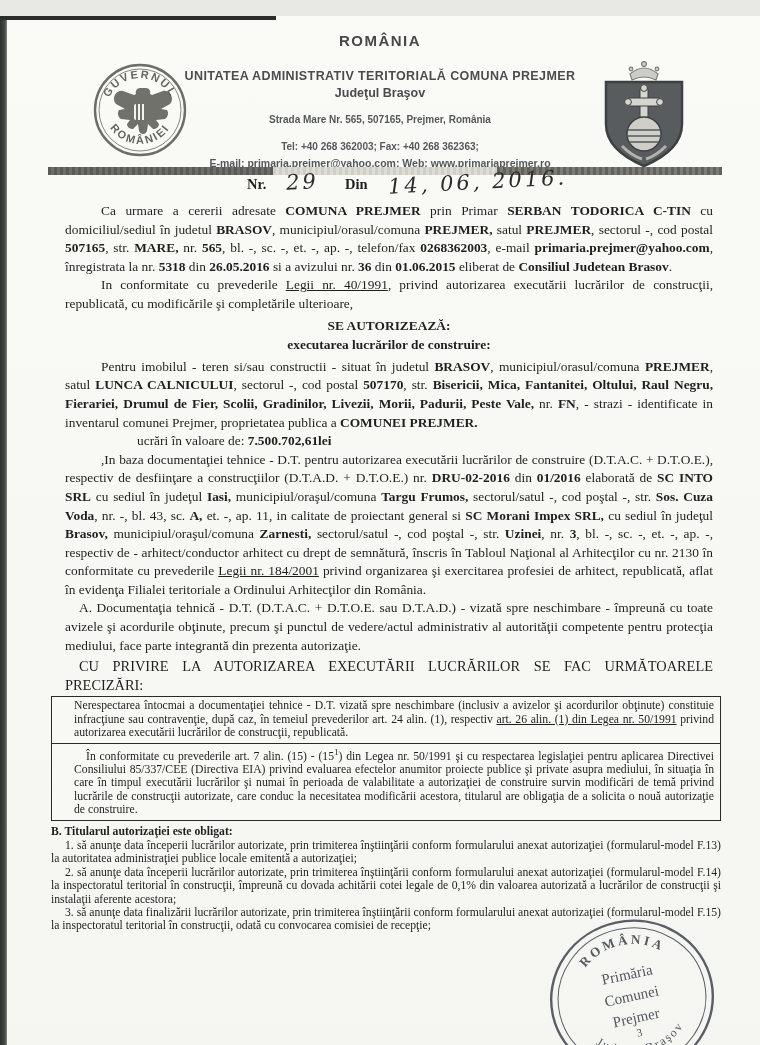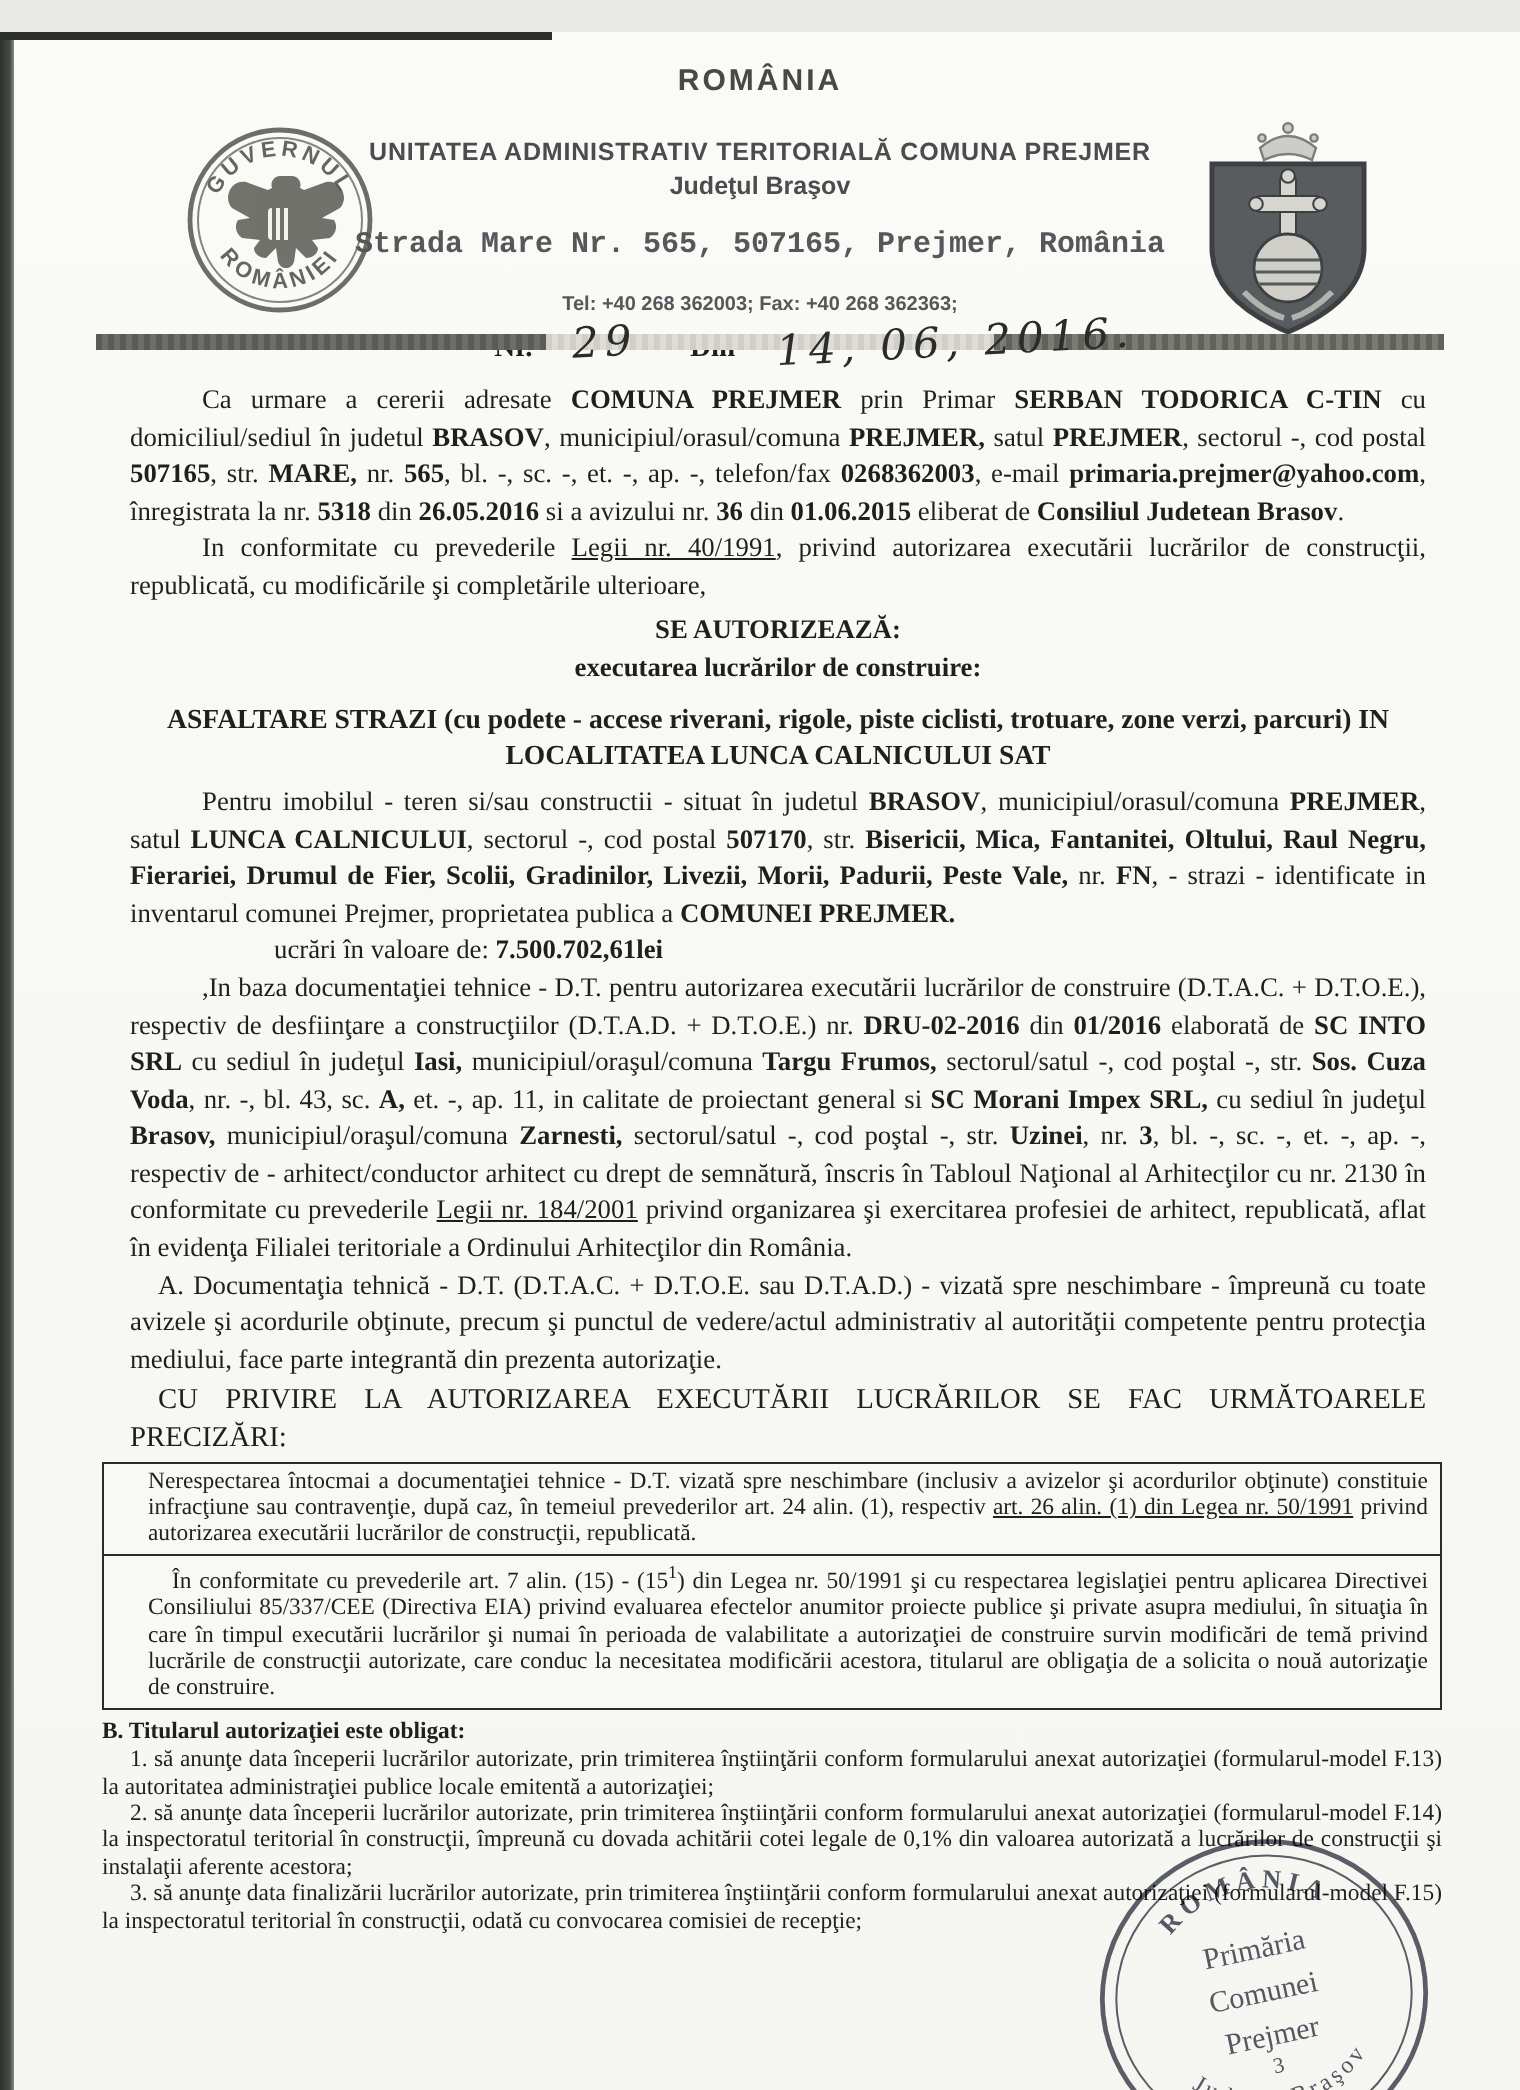--- a/index.html
+++ b/index.html
@@ -13,21 +13,21 @@
   .scan-left{position:absolute;left:0;top:0;width:7px;height:1045px;background:linear-gradient(90deg,#2e322f,#454a46 70%,#8a8d88);}
   .scan-top{position:absolute;left:0;top:0;width:276px;height:4px;background:#2c2e2c;}
   .scan-bottom-light{position:absolute;left:500px;top:1039px;width:80px;height:6px;background:#c3c3bc;}
   .scan-bottom-dark{position:absolute;left:578px;top:1038px;width:182px;height:7px;background:linear-gradient(90deg,#6b6b65,#3f403b 30%,#55564f 70%,#3a3b36);}
   
   .letterhead{position:relative;padding-top:16px;text-align:center;color:#3d3f40;
     font-family:"Liberation Sans","DejaVu Sans",sans-serif;}
   .country{font-size:15px;font-weight:bold;letter-spacing:1.5px;color:#474949;}
   .org1{margin-top:20px;font-size:12.5px;font-weight:bold;letter-spacing:.4px;color:#4a4c4d;}
   .org2{margin-top:3px;font-size:12.5px;font-weight:bold;color:#4a4c4d;}
-  .addr{margin-top:14px;font-size:15px;font-weight:bold;color:#55585a;font-family:Liberation Mono, monospace;}
+  .addr{margin-top:14px;font-size:10px;font-weight:bold;color:#55585a;}
   .tel{margin-top:16px;font-size:10px;font-weight:bold;color:#55585a;}
   .mail{margin-top:5px;font-size:10.5px;font-weight:bold;color:#55585a;}
   .rule{position:absolute;left:48px;right:38px;top:151px;height:8px;display:flex;}
   .rule .seg{flex:1;height:100%;}
   .rule .s1{background:repeating-linear-gradient(90deg,#5a5a56 0 3px,#6e6e68 3px 6px);}
   .rule .s2{background:repeating-linear-gradient(90deg,#cfcfc8 0 3px,#dedcd5 3px 6px);}
   .rule .s3{background:repeating-linear-gradient(90deg,#62625d 0 3px,#7b7b74 3px 6px);}
   .seal-left{position:absolute;left:92px;top:44px;}
   .shield-right{position:absolute;left:596px;top:44px;}
   
@@ -117,37 +117,37 @@
       <g stroke="#c9c9c2" stroke-width="3" fill="none" opacity=".8">
         <path d="M26 86 q10 10 20 13"></path>
         <path d="M70 86 q-10 10 -20 13"></path>
       </g>
     </svg>
 
     <div class="org1">UNITATEA ADMINISTRATIV TERITORIALĂ COMUNA PREJMER</div>
     <div class="org2">Judeţul Braşov</div>
     <div class="addr">Strada Mare Nr. 565, 507165, Prejmer, România</div>
     <div class="tel">Tel: +40 268 362003;  Fax: +40 268 362363;</div>
+    <div class="mail">E-mail: primaria.prejmer@yahoo.com;  Web: www.primariaprejmer.ro</div>
     <div class="rule">
       <span class="seg s1"></span>
       <span class="seg s2"></span>
       <span class="seg s3"></span>
     </div>
   </header>
 
   <div class="nr-line">
     <span class="lbl">Nr.</span><span class="gap1"></span><span class="hw">29</span><span class="gap2"></span><span class="lbl">Din</span><span class="gap1"></span><span class="hw">14, 06, 2016.</span>
   </div>
 
   <main class="content">
     <p class="para indent"><span>Ca urmare a cererii adresate </span><span class="b">COMUNA PREJMER</span><span> prin Primar </span><span class="b">SERBAN TODORICA C-TIN</span><span> cu domiciliul/sediul în judetul </span><span class="b">BRASOV</span><span>, municipiul/orasul/comuna </span><span class="b">PREJMER,</span><span> satul </span><span class="b">PREJMER</span><span>, sectorul -, cod postal </span><span class="b">507165</span><span>, str. </span><span class="b">MARE,</span><span> nr. </span><span class="b">565</span><span>, bl. -, sc. -, et. -, ap. -, telefon/fax </span><span class="b">0268362003</span><span>, e-mail </span><span class="b">primaria.prejmer@yahoo.com</span><span>, înregistrata la nr. </span><span class="b">5318</span><span> din </span><span class="b">26.05.2016</span><span> si a avizului nr. </span><span class="b">36</span><span> din </span><span class="b">01.06.2015</span><span> eliberat de </span><span class="b">Consiliul Judetean Brasov</span><span>.</span></p>
     <p class="para indent"><span>In conformitate cu prevederile </span><span class="u">Legii nr. 40/1991</span><span>, privind autorizarea executării lucrărilor de construcţii, republicată, cu modificările şi completările ulterioare,</span></p>
     <p class="center-b">SE AUTORIZEAZĂ:</p>
     <p class="center-b" style="margin-top:-2px">executarea lucrărilor de construire:</p>
-    <p class="center-b works">ASFALTARE STRAZI (cu podete - accese riverani, rigole, piste ciclisti, trotuare, zone verzi, parcuri) IN LOCALITATEA LUNCA CALNICULUI SAT</p>
     <p class="para indent"><span>Pentru imobilul - teren si/sau constructii - situat în judetul </span><span class="b">BRASOV</span><span>, municipiul/orasul/comuna </span><span class="b">PREJMER</span><span>, satul </span><span class="b">LUNCA CALNICULUI</span><span>, sectorul -, cod postal </span><span class="b">507170</span><span>, str. </span><span class="b">Bisericii, Mica, Fantanitei, Oltului, Raul Negru, Fierariei, Drumul de Fier, Scolii, Gradinilor, Livezii, Morii, Padurii, Peste Vale,</span><span> nr. </span><span class="b">FN</span><span>, - strazi - identificate in inventarul comunei Prejmer, proprietatea publica a </span><span class="b">COMUNEI PREJMER.</span></p>
     <p class="para value-line"><span>ucrări în valoare de: </span><span class="b">7.500.702,61lei</span></p>
     <p class="para indent"><span>,In baza documentaţiei tehnice - D.T. pentru autorizarea executării lucrărilor de construire (D.T.A.C. + D.T.O.E.), respectiv de desfiinţare a construcţiilor (D.T.A.D. + D.T.O.E.) nr. </span><span class="b">DRU-02-2016</span><span> din </span><span class="b">01/2016</span><span> elaborată de </span><span class="b">SC INTO SRL</span><span> cu sediul în judeţul </span><span class="b">Iasi,</span><span> municipiul/oraşul/comuna </span><span class="b">Targu Frumos,</span><span> sectorul/satul -, cod poştal -, str. </span><span class="b">Sos. Cuza Voda</span><span>, nr. -, bl. 43, sc. </span><span class="b">A,</span><span> et. -, ap. 11, in calitate de proiectant general si </span><span class="b">SC Morani Impex SRL,</span><span> cu sediul în judeţul </span><span class="b">Brasov,</span><span> municipiul/oraşul/comuna </span><span class="b">Zarnesti,</span><span> sectorul/satul -, cod poştal -, str. </span><span class="b">Uzinei</span><span>, nr. </span><span class="b">3</span><span>, bl. -, sc. -, et. -, ap. -, respectiv de - arhitect/conductor arhitect cu drept de semnătură, înscris în Tabloul Naţional al Arhitecţilor cu nr. 2130 în conformitate cu prevederile </span><span class="u">Legii nr. 184/2001</span><span> privind organizarea şi exercitarea profesiei de arhitect, republicată, aflat în evidenţa Filialei teritoriale a Ordinului Arhitecţilor din România.</span></p>
     <p class="para small-indent">A. Documentaţia tehnică - D.T. (D.T.A.C. + D.T.O.E. sau D.T.A.D.) - vizată spre neschimbare - împreună cu toate avizele şi acordurile obţinute, precum şi punctul de vedere/actul administrativ al autorităţii competente pentru protecţia mediului, face parte integrantă din prezenta autorizaţie.</p>
     <p class="para small-indent caps">CU PRIVIRE LA AUTORIZAREA EXECUTĂRII LUCRĂRILOR SE FAC URMĂTOARELE PRECIZĂRI:</p>
 
     <div class="box">
       <p class="para small"><span>Nerespectarea întocmai a documentaţiei tehnice - D.T. vizată spre neschimbare (inclusiv a avizelor şi acordurilor obţinute) constituie infracţiune sau contravenţie, după caz, în temeiul prevederilor art. 24 alin. (1), respectiv </span><span class="u">art. 26 alin. (1) din Legea nr. 50/1991</span><span> privind autorizarea executării lucrărilor de construcţii, republicată.</span></p>
     </div>
     <div class="box" style="margin-top:0;border-top:none">

